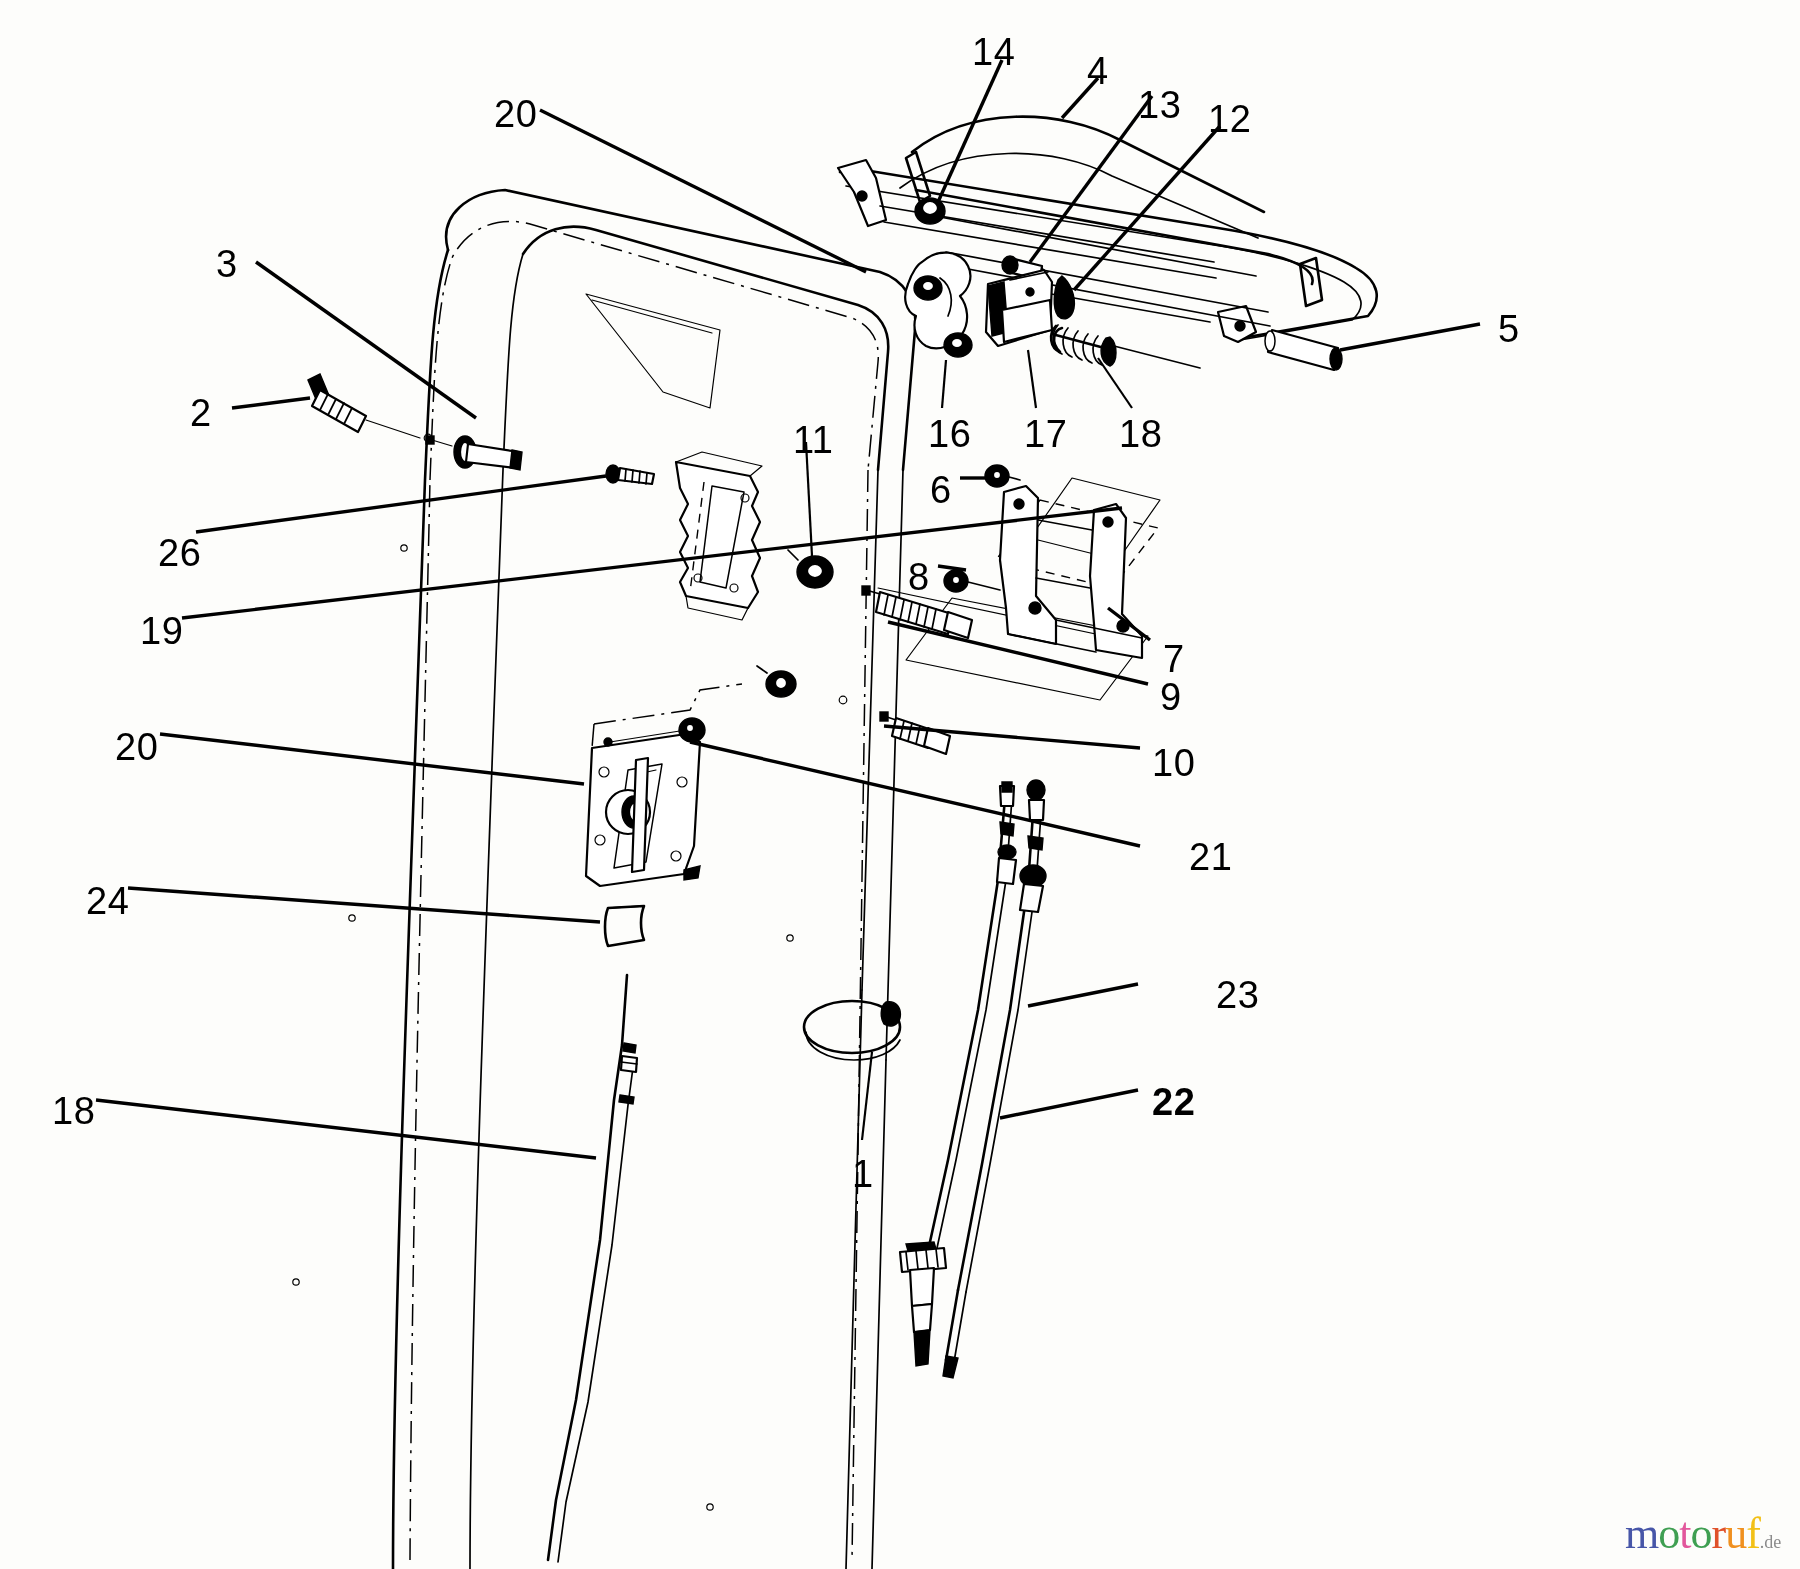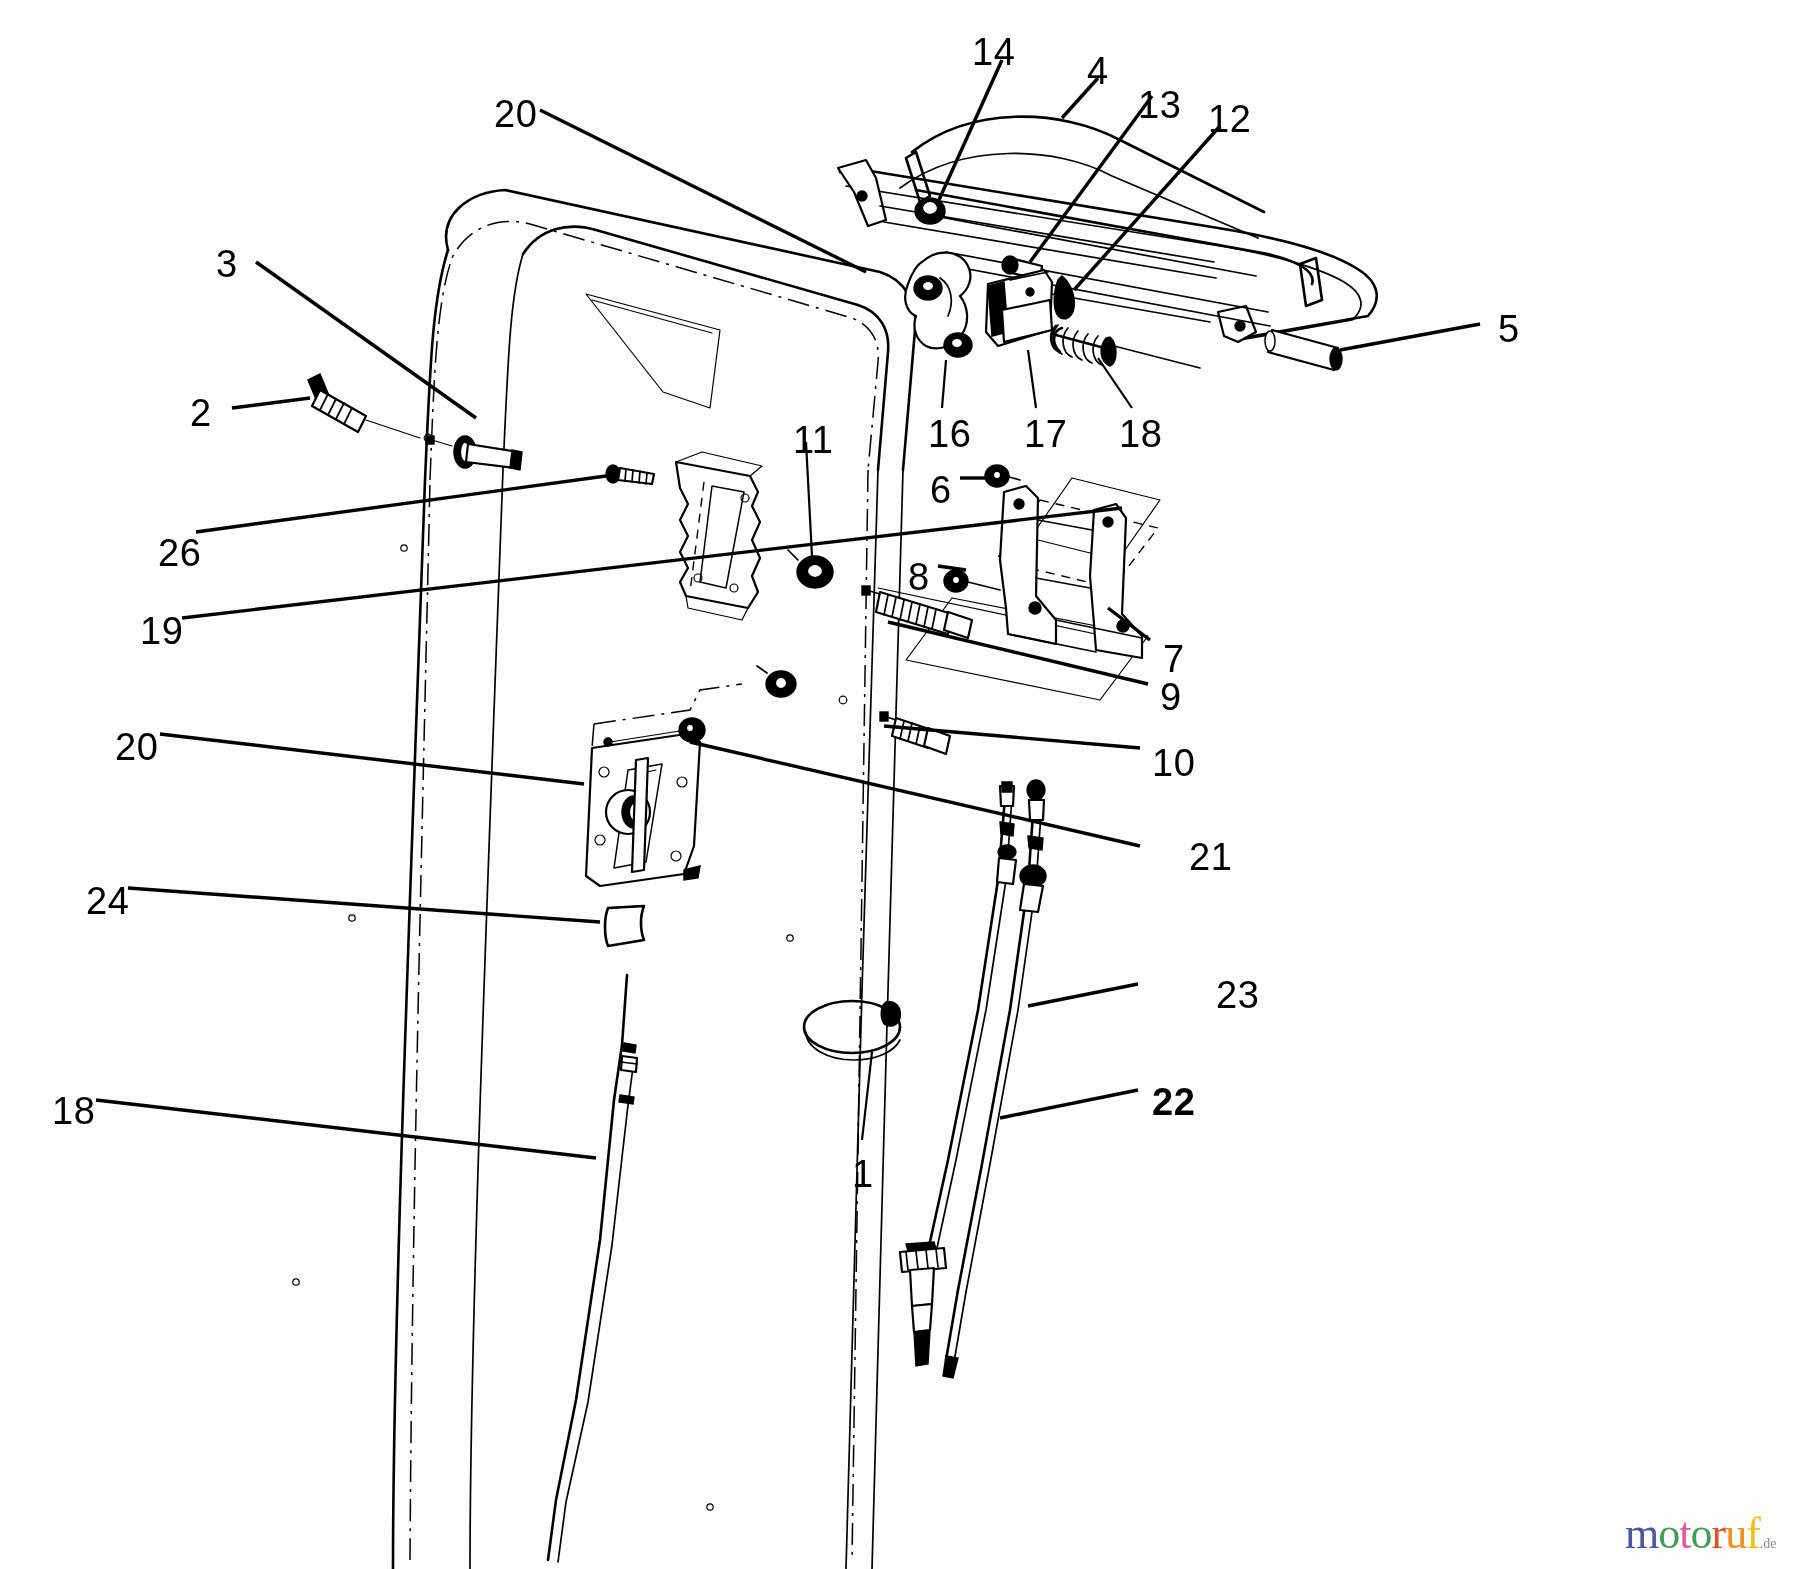--- a/index.html
+++ b/index.html
@@ -4,21 +4,21 @@
 <title>Parts Diagram</title>
 <style>
   html,body{margin:0;padding:0;background:#fff;}
   body{font-family:"Liberation Sans", sans-serif;}
   #stage{position:relative;width:1800px;height:1569px;background:#fdfdfb;overflow:hidden;}
   #art{position:absolute;left:0;top:0;width:1800px;height:1569px;}
   .callout{position:absolute;font-family:"Liberation Sans", sans-serif;font-size:38px;color:#000;
            line-height:1;letter-spacing:0.5px;white-space:nowrap;}
   .wm{position:absolute;font-family:"Liberation Serif", serif;font-size:44px;font-weight:400;
       letter-spacing:-1px;line-height:1;white-space:nowrap;}
-  .wm .d{font-size:14px;color:#8b8b8b;letter-spacing:0;}
+  .wm .d{font-size:18px;color:#8b8b8b;letter-spacing:0;}
   .wm span{display:inline-block;}
 </style>
 </head>
 <body>
 
 <div id="stage">
 
   <svg id="art" viewBox="0 0 1800 1569">
     <defs>
       <style>

